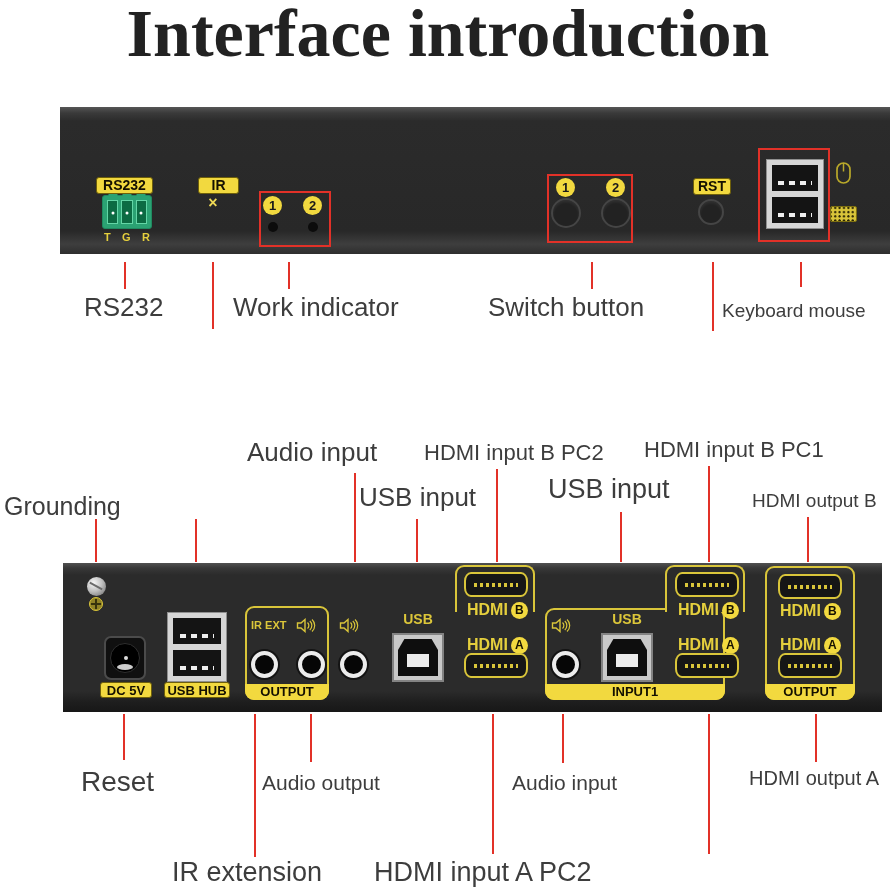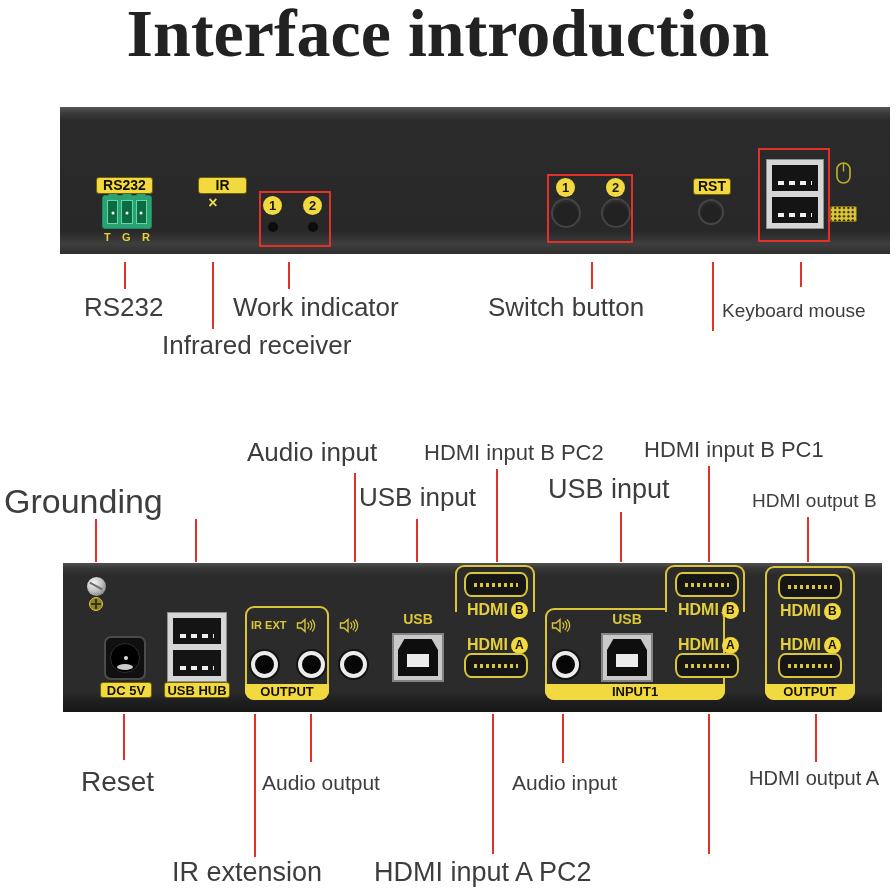--- a/index.html
+++ b/index.html
@@ -89,21 +89,21 @@
           <span class="gtab"></span>
           <span class="pin-dot"></span>
         </div>
     </div>
     <div class="tgr" style="left:44px;top:124px;width:46px">
       <span>T</span>
       <span>G</span>
       <span>R</span>
     </div>
 
-    <div class="chip" style="left:138px;top:70px;width:49px;height:17px">IR</div>
+    <div class="chip" style="left:138px;top:70px;width:41px;height:17px">IR</div>
     <div class="irx" style="left:138px;top:87px;width:30px">×</div>
 
     <div class="redbox" style="left:199px;top:84px;width:72px;height:56px"></div>
     <div class="cnum" style="left:203px;top:89px">1</div>
     <div class="cnum" style="left:243px;top:89px">2</div>
     <div class="dot" style="left:208px;top:115px"></div>
     <div class="dot" style="left:248px;top:115px"></div>
 
     <div class="redbox" style="left:487px;top:67px;width:86px;height:69px"></div>
     <div class="cnum" style="left:496px;top:71px">1</div>
@@ -131,29 +131,28 @@
   </div>
 
   <div class="cline" style="left:124px;top:262px;height:27px"></div>
   <div class="cline" style="left:212px;top:262px;height:67px"></div>
   <div class="cline" style="left:288px;top:262px;height:27px"></div>
   <div class="cline" style="left:591px;top:262px;height:27px"></div>
   <div class="cline" style="left:712px;top:262px;height:69px"></div>
   <div class="cline" style="left:800px;top:262px;height:25px"></div>
 
   <div class="callout" style="left:84px;top:292px;font-size:26px">RS232</div>
-  <div class="callout" style="left:162px;top:330px;font-size:26px">Infrared receiver</div>
   <div class="callout" style="left:488px;top:292px;font-size:26px">Switch button</div>
   <div class="callout" style="left:233px;top:292px;font-size:26px">Work indicator</div>
   <div class="callout" style="left:722px;top:300px;font-size:19px">Keyboard mouse</div>
 
   <div class="callout" style="left:247px;top:437px;font-size:26px">Audio input</div>
   <div class="callout" style="left:424px;top:440px;font-size:22px">HDMI input B PC2</div>
   <div class="callout" style="left:644px;top:437px;font-size:22px">HDMI input B PC1</div>
-  <div class="callout" style="left:4px;top:482px;font-size:34px">Grounding</div>
+  <div class="callout" style="left:4px;top:492px;font-size:25px">Grounding</div>
   <div class="callout" style="left:359px;top:482px;font-size:26px">USB input</div>
   <div class="callout" style="left:548px;top:474px;font-size:27px">USB input</div>
   <div class="callout" style="left:752px;top:490px;font-size:19px">HDMI output B</div>
 
   <div class="cline" style="left:95px;top:519px;height:43px"></div>
   <div class="cline" style="left:195px;top:519px;height:43px"></div>
   <div class="cline" style="left:354px;top:473px;height:89px"></div>
   <div class="cline" style="left:416px;top:519px;height:43px"></div>
   <div class="cline" style="left:496px;top:469px;height:93px"></div>
   <div class="cline" style="left:620px;top:512px;height:50px"></div>

